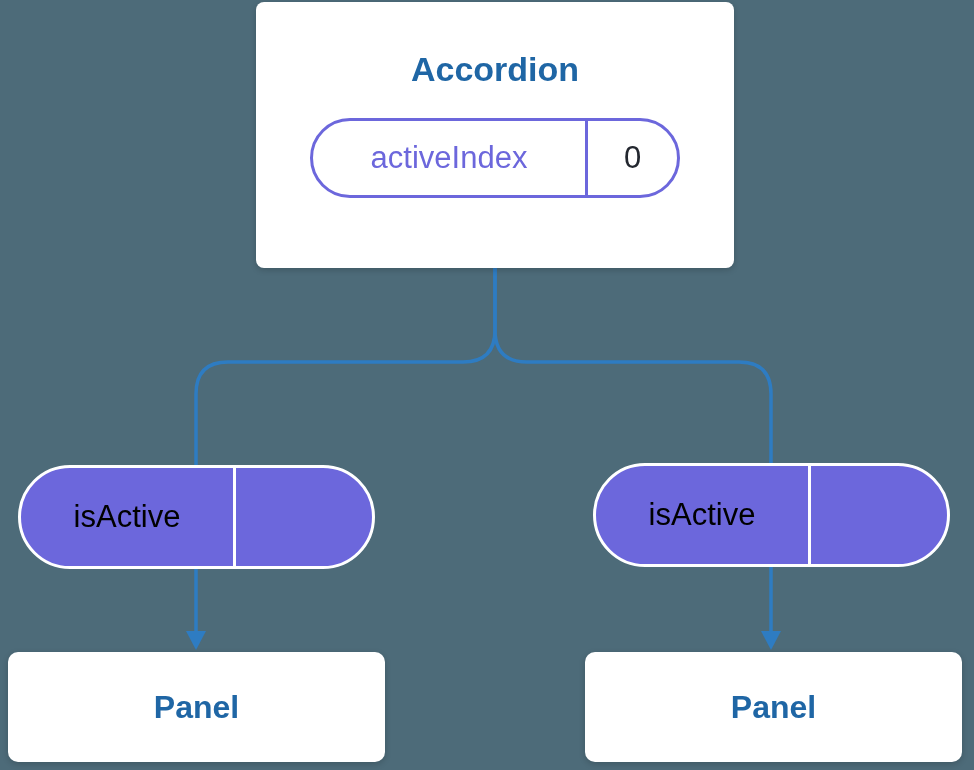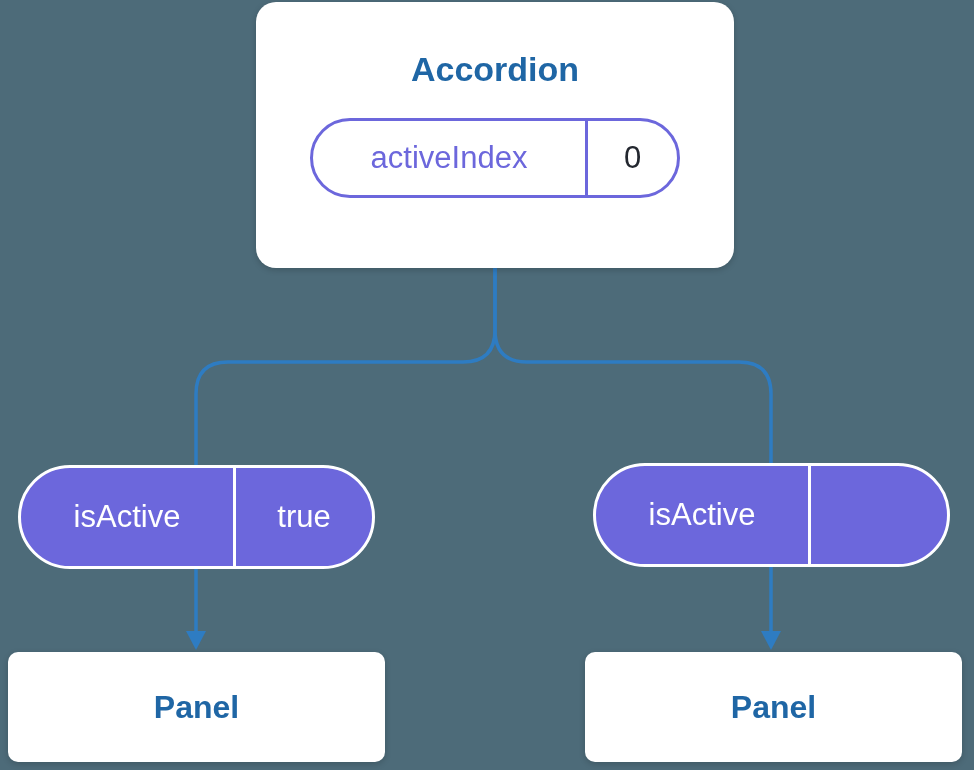--- a/index.html
+++ b/index.html
@@ -24,21 +24,21 @@
   .connectors{
     position:absolute;
     inset:0;
     width:974px;
     height:770px;
     z-index:0;
   }
   .card{
     position:absolute;
     background:var(--card-bg);
-    border-radius:20px;
+    border-radius:8px;
     z-index:1;
     box-shadow:0 2px 6px rgba(0,0,0,0.18);
   }
   .root-card{
     left:256px;
     top:2px;
     width:478px;
     height:266px;
     display:flex;
     flex-direction:column;
@@ -85,21 +85,21 @@
     font-size:31px;
   }
   .prop-pill.solid{
     position:absolute;
     width:357px;
     height:104px;
     border:3px solid #ffffff;
     border-radius:60px;
     background:var(--purple);
     z-index:1;
-    color:#ffffff;
+    color:#000000;
     text-align:center;
   }
   .solid .prop-name{
     flex:0 0 212px;
     display:flex;
     align-items:center;
     justify-content:center;
     font-size:31px;
   }
   .solid .divider{
@@ -161,21 +161,20 @@
     <div class="prop-pill outline">
       <span class="prop-name">activeIndex</span>
       <span class="divider"></span>
       <span class="prop-value">0</span>
     </div>
   </div>
 
   <div class="prop-pill solid left-pill">
     <span class="prop-name">isActive</span>
     <span class="divider"></span>
-    <span class="prop-value">true</span>
   </div>
 
   <div class="prop-pill solid right-pill">
     <span class="prop-name">isActive</span>
     <span class="divider"></span>
   </div>
 
   <div class="card panel-card left-panel">
     <div class="panel-title">Panel</div>
   </div>

